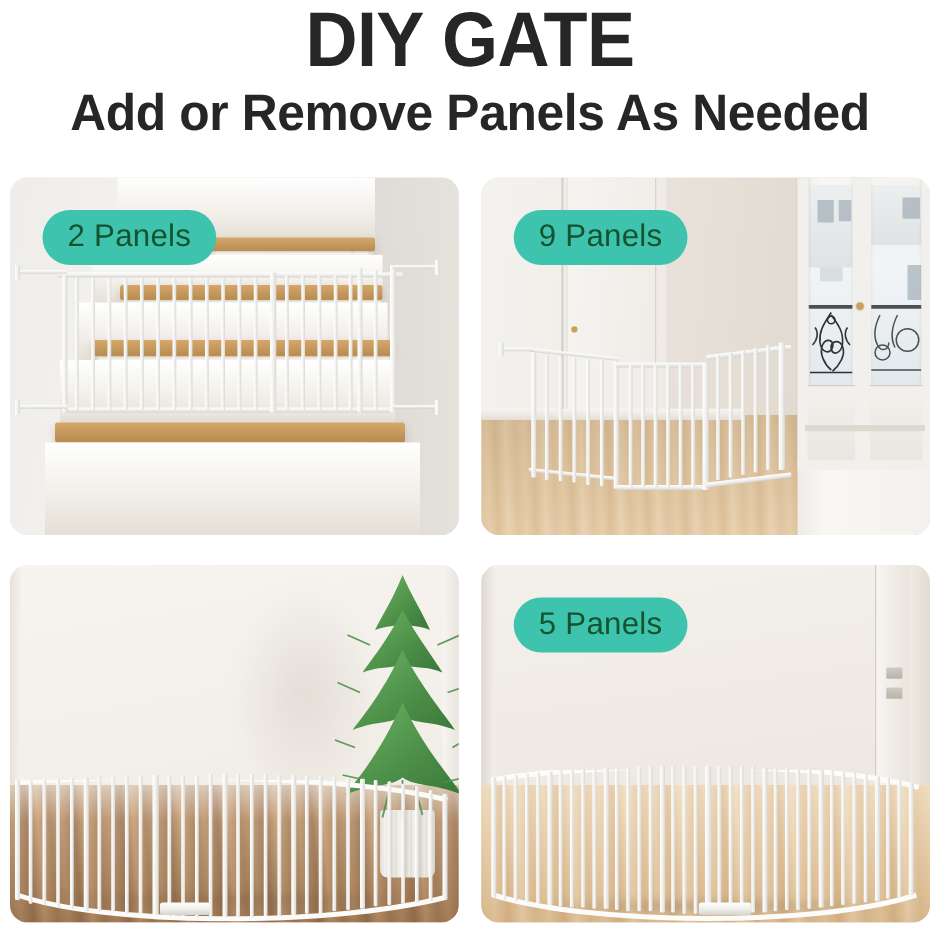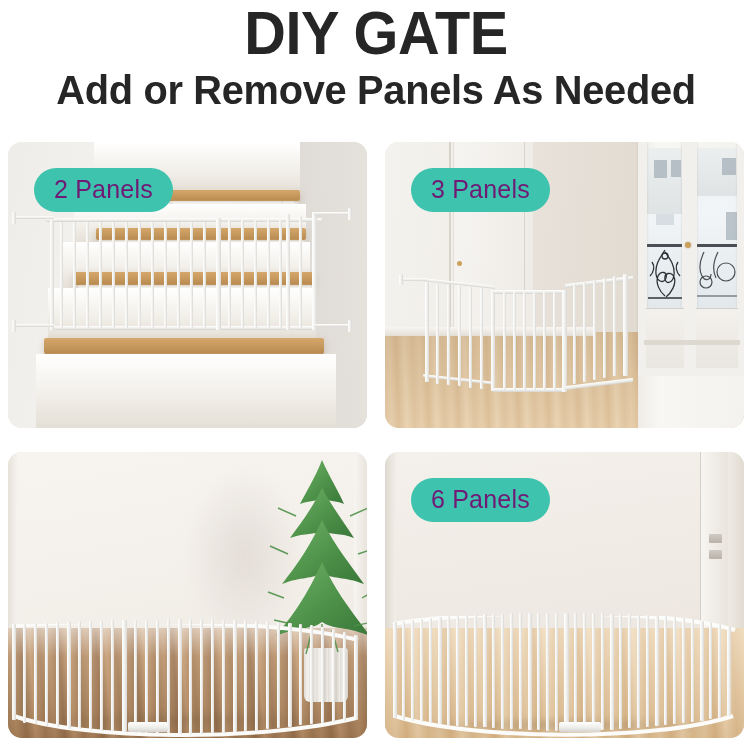--- a/index.html
+++ b/index.html
@@ -79,21 +79,21 @@
   .scene { position: absolute; inset: 0; overflow: hidden; }
 
   
   .badge {
     position: absolute;
     left: 26px;
     top: 26px;
     padding: 7px 20px 9px 20px;
     border-radius: 26px;
     background: #3ec3ae;
-    color: #701a75;
+    color: #14532d;
     font-size: 25px;
     line-height: 28px;
     font-weight: 400;
     letter-spacing: 0.2px;
     white-space: nowrap;
     z-index: 40;
     font-family: "Liberation Sans", sans-serif;
   }
 
   
@@ -470,21 +470,21 @@
           <div class="bar" style="left:160px; top:0px;  width:3px; height:100px;"></div>
           <div class="bar" style="left:170px; top:-2px; width:3px; height:100px;"></div>
           <div class="bar" style="left:180px; top:-4px; width:3px; height:100px;"></div>
           <div class="bar" style="left:190px; top:-6px; width:3px; height:100px;"></div>
           <div class="bar" style="left:200px; top:-8px; width:5px; height:102px;"></div>
 
           <div class="barH" style="left:-22px; top:-4px; width:26px; height:3px;"></div>
           <div class="bar" style="left:-24px; top:-8px; width:4px; height:11px;"></div>
         </div>
       </div>
-      <div class="badge">3 Panels</div>
+      <div class="badge">9 Panels</div>
     </div>
 
     <div class="card c2">
       <div class="scene">
         <div class="s3-wall"></div>
         <div class="s3-shadow"></div>
         <div class="s3-edgeL"></div>
         <div class="s3-edgeR"></div>
         <div class="s3-floor"></div>
         <div class="s3-floorShade"></div>
@@ -623,17 +623,17 @@
           <div class="bar" style="left:300px; top:3px;  width:3px; height:103px;"></div>
           <div class="bar" style="left:309px; top:5px;  width:4px; height:100px;"></div>
           <div class="bar" style="left:318px; top:6px;  width:3px; height:97px;"></div>
           <div class="bar" style="left:327px; top:8px;  width:3px; height:94px;"></div>
           <div class="bar" style="left:336px; top:10px; width:4px; height:90px;"></div>
 
           <div class="barH" style="left:168px; top:106px; width:42px; height:10px; border-radius:2px;"></div>
         </div>
         <div class="gate-shadow" style="left:18px; bottom:6px; width:320px; height:14px;"></div>
       </div>
-      <div class="badge">6 Panels</div>
+      <div class="badge">5 Panels</div>
     </div>
 
   </div>
 </div>
 
 </body></html>

